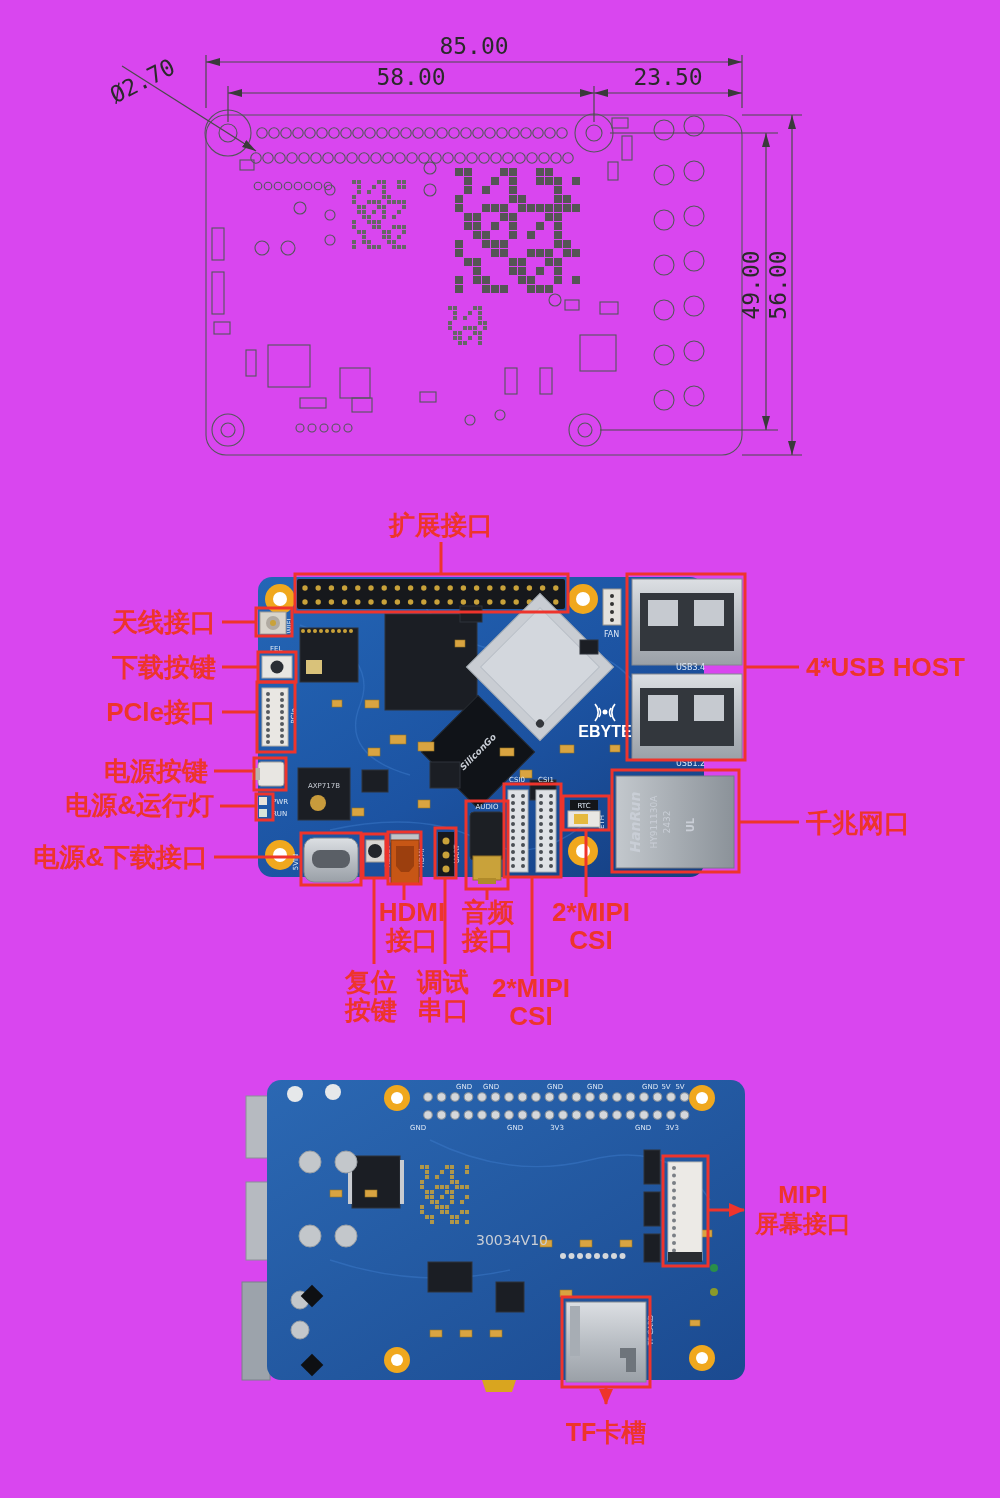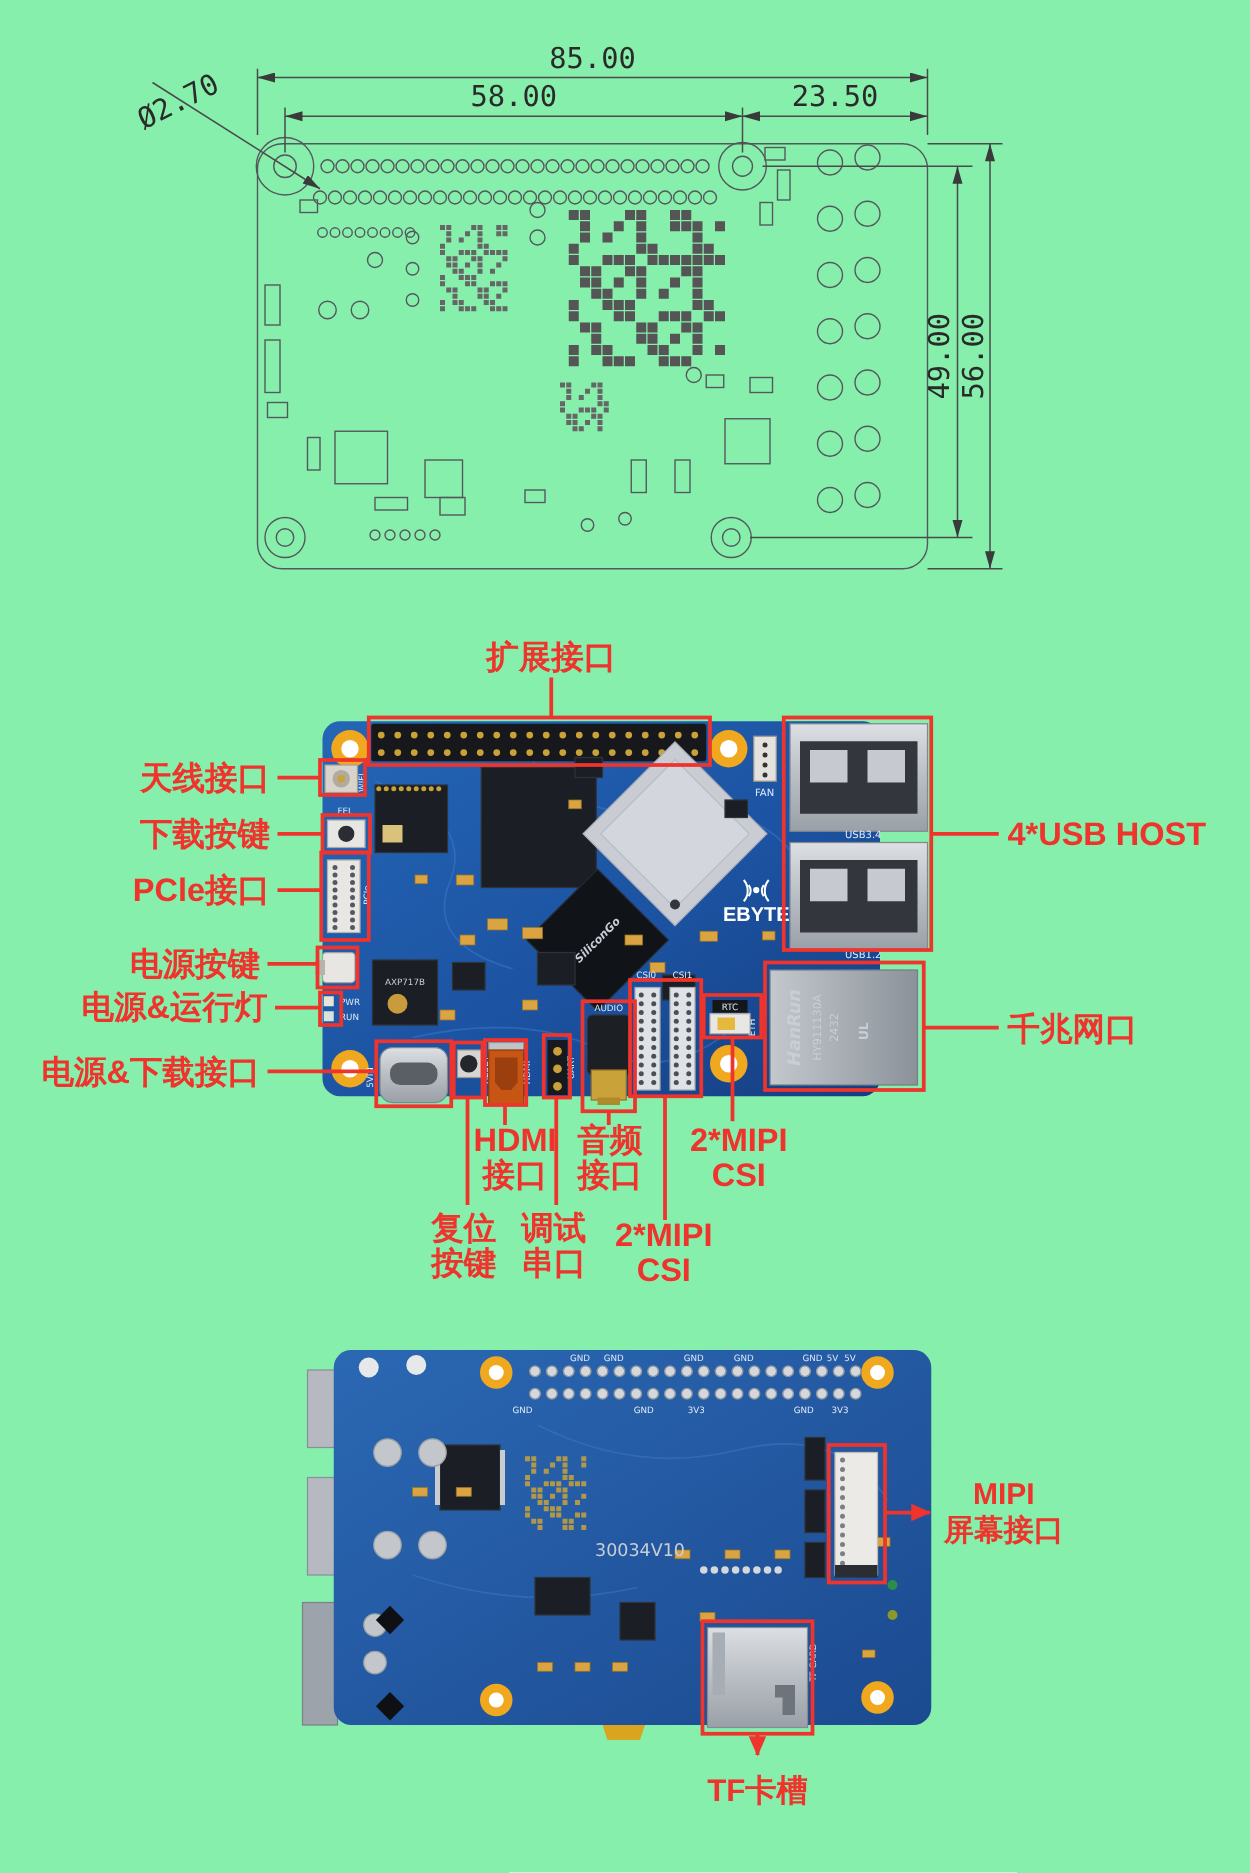--- a/index.html
+++ b/index.html
@@ -1,16 +1,16 @@
 <!DOCTYPE html>
 <html><head>
 <meta charset="utf-8">
 <style>
   html,body{margin:0;padding:0;background:#fff}
-  .page{position:relative;width:1000px;height:1498px;background:#86efac;overflow:hidden}
+  .page{position:relative;width:1000px;height:1498px;background:#d946ef;overflow:hidden}
   svg{display:block}
   .dim{font-family:"DejaVu Sans Mono","Liberation Mono",monospace;font-size:23px;fill:#2a2a2a}
   .dln{stroke:#4a4a4a;stroke-width:1.2;fill:none}
   .out{stroke:#54575b;stroke-width:1.1;fill:none}
   .lbl{font-family:"Liberation Sans","DejaVu Sans",sans-serif;font-weight:700;fill:#ee342c}
   .s26{font-size:26px}.s25{font-size:25px}.s24{font-size:24px}
   .rb{fill:none;stroke:#ee342c;stroke-width:3}
   .rl{stroke:#ee342c;stroke-width:3;fill:none}
   .silk{font-family:"DejaVu Sans","Liberation Sans",sans-serif;fill:#dfe9f6;font-size:7px}
   .silk8{font-size:8px}

